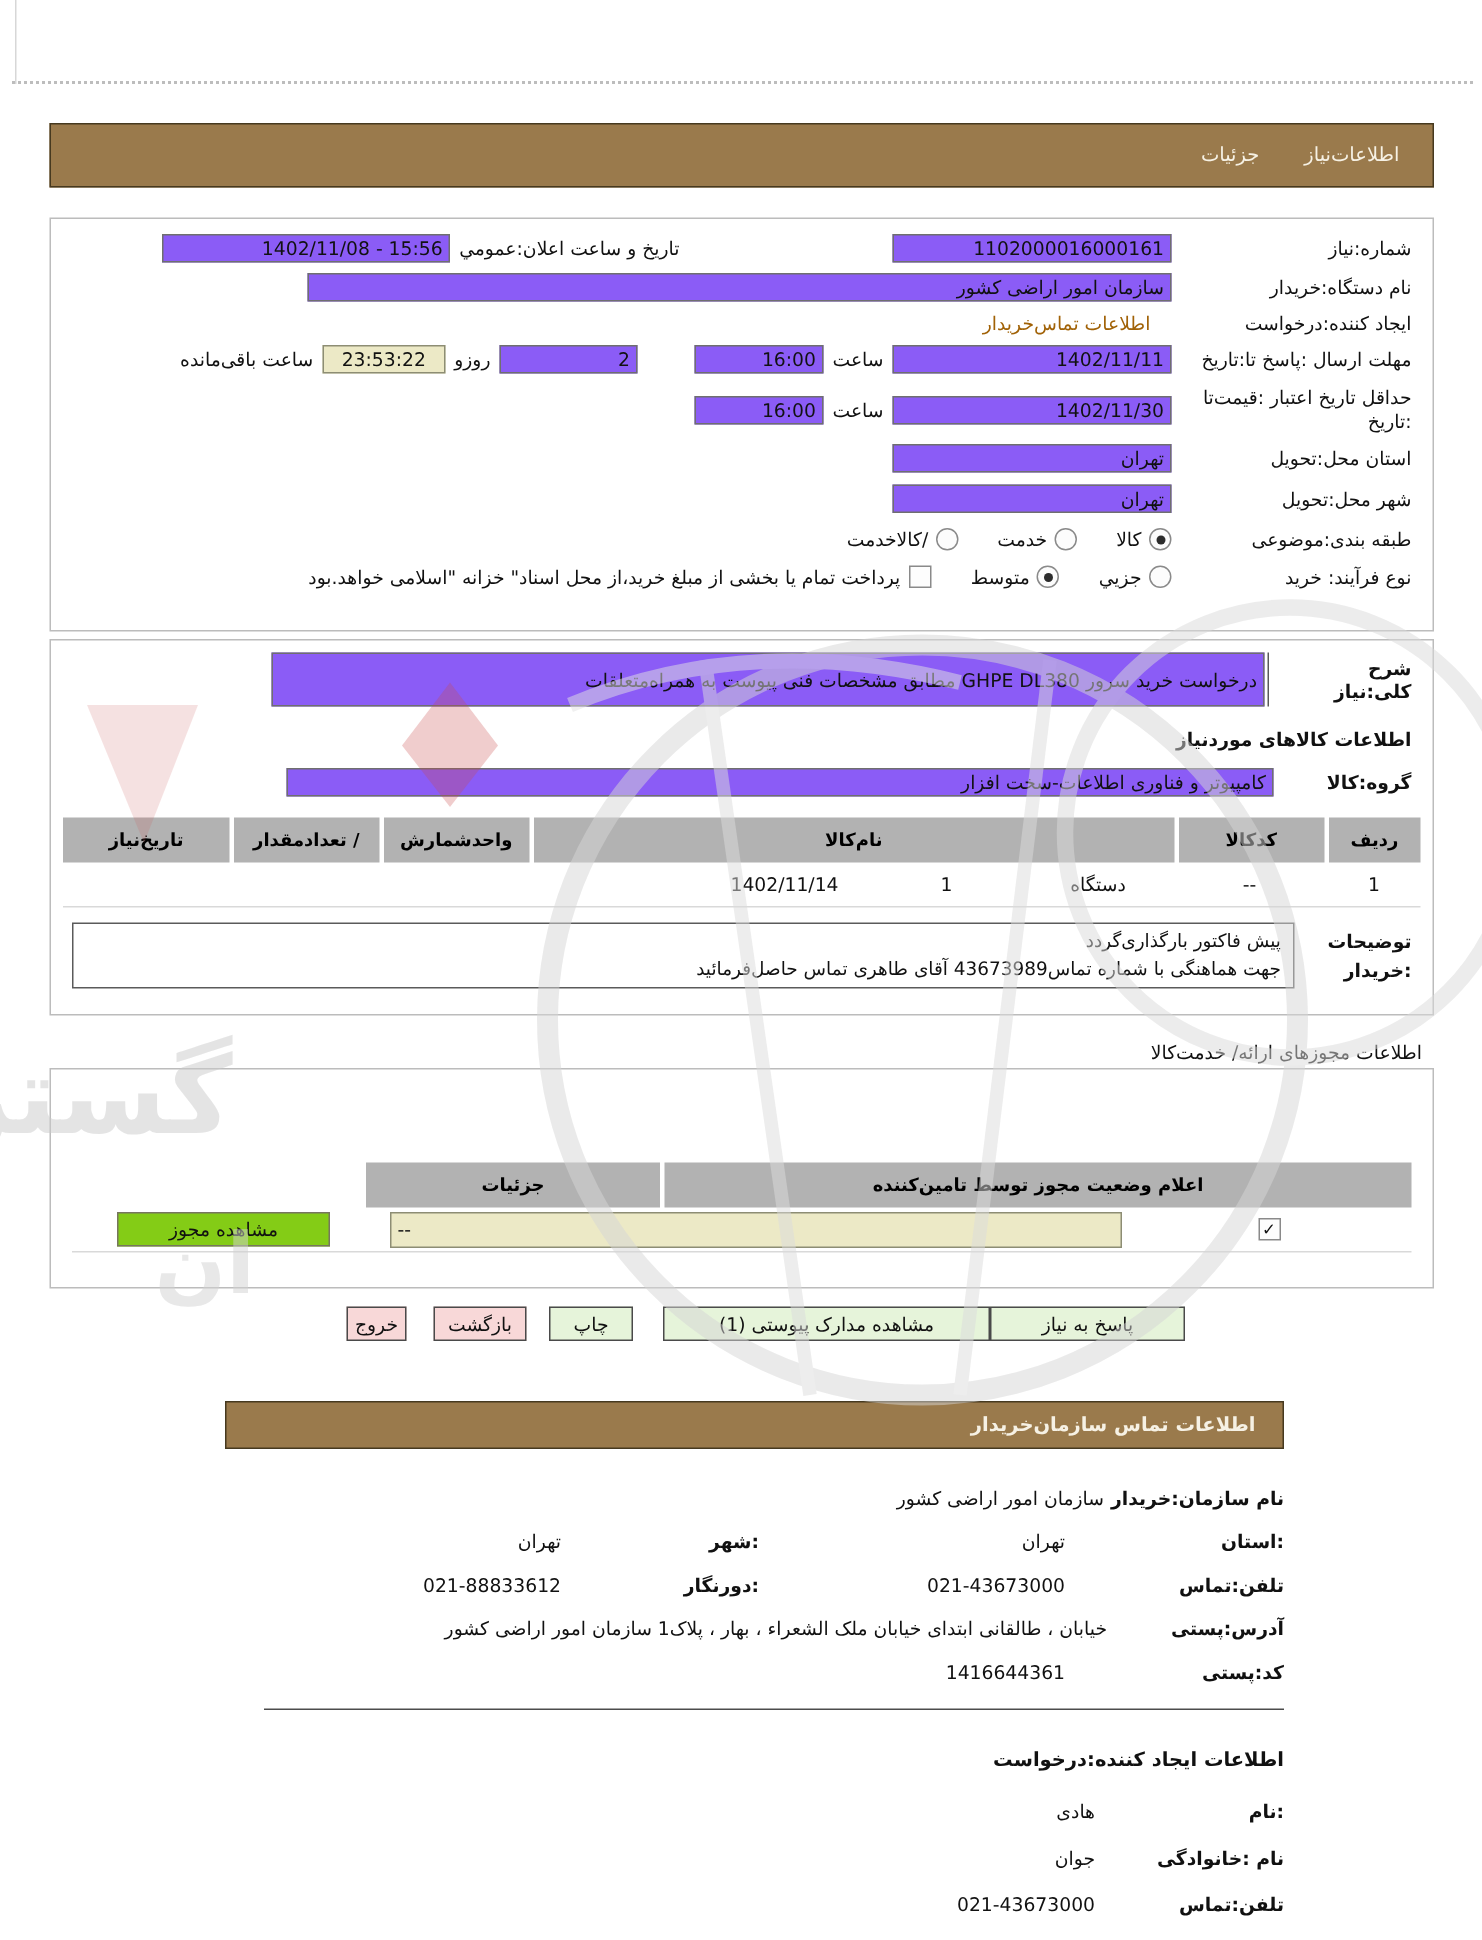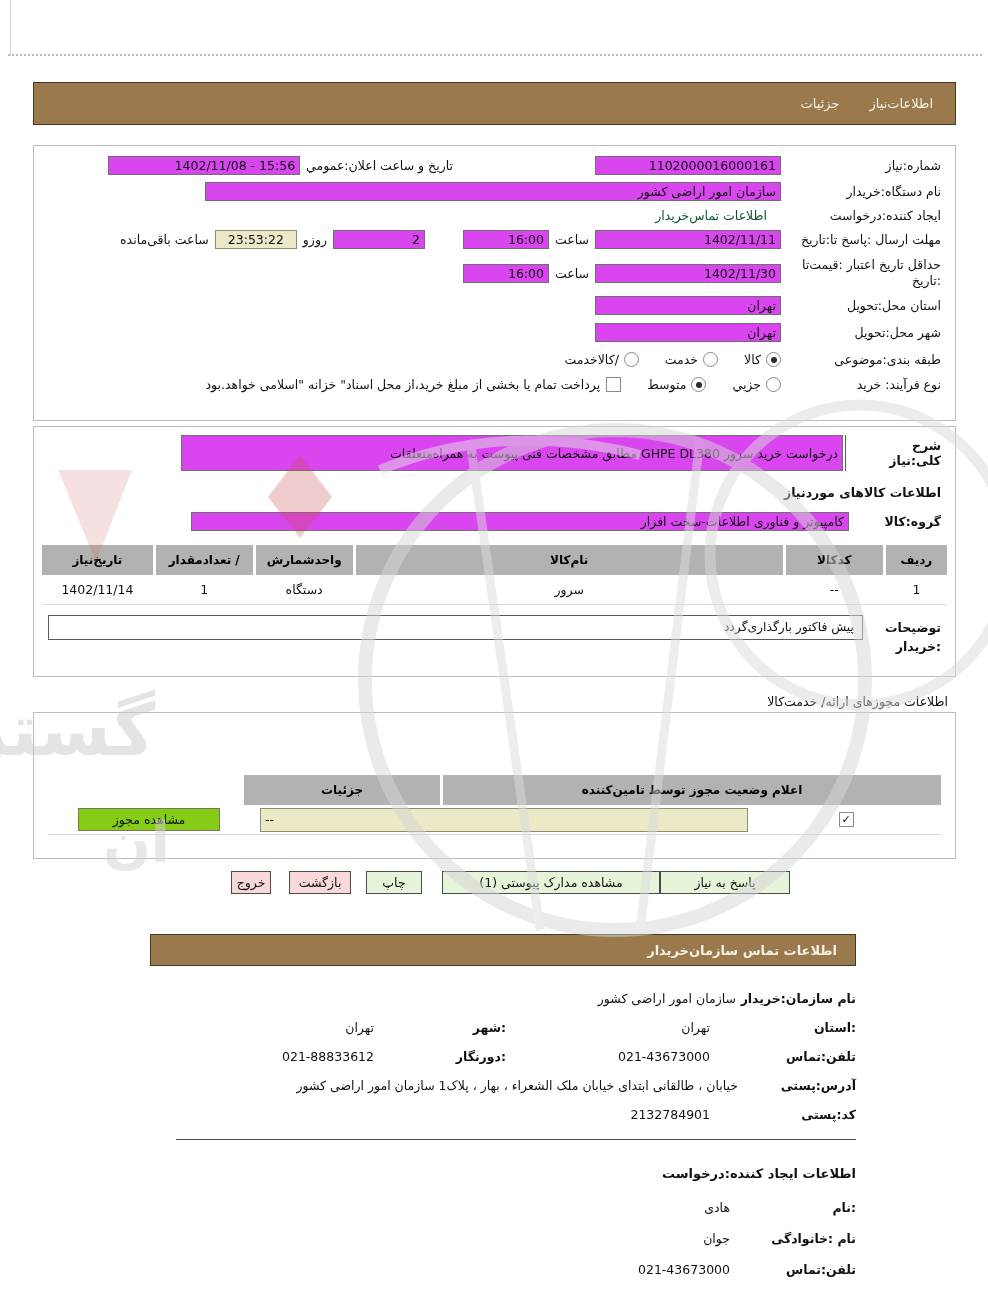--- a/index.html
+++ b/index.html
@@ -24,24 +24,24 @@
   
   .panel{position:absolute;left:33px;background:#fff;border:1px solid #bcbcbc;box-sizing:border-box;}
   #box1{top:145px;width:923px;height:276px;}
   #box2{top:426px;width:923px;height:251px;}
   #box3{top:712px;width:923px;height:147px;}
 
   .row{display:flex;align-items:center;padding:0 14px;}
   .lbl{width:160px;flex:none;}
   .lbl2{margin:0 6px;text-align:center;}
   .b{font-weight:bold;}
-  .inp{box-sizing:border-box;border:1px solid #6f6f6f;background:#d946ef;height:19px;
+  .inp{box-sizing:border-box;border:1px solid #6f6f6f;background:#8b5cf6;height:19px;
        display:flex;align-items:center;justify-content:flex-start;padding:0 4px;font-size:12.5px;}
   .beige{background:#ece9c6;border:1px solid #8d8d74;}
-  .link{color:#14532d;margin-right:14px;cursor:pointer;}
+  .link{color:#a16207;margin-right:14px;cursor:pointer;}
 
   
   .radio{width:13px;height:13px;border:1px solid #8a8a8a;border-radius:50%;background:#fcfcfc;
          display:inline-flex;align-items:center;justify-content:center;flex:none;margin-left:5px;}
   .radio .dot{width:6px;height:6px;border-radius:50%;background:#2c2c2c;display:none;}
   .radio.checked .dot{display:block;}
   .chk{width:13px;height:13px;border:1px solid #8a8a8a;background:#fdfdfd;flex:none;
        display:inline-flex;align-items:center;justify-content:center;font-size:11px;line-height:1;margin-left:6px;}
   .opt{display:flex;align-items:center;margin-left:26px;}
 
@@ -237,36 +237,36 @@
         <div class="th" style="width:62px;">ردیف</div>
         <div class="th" style="width:98px;">کدکالا</div>
         <div class="th" style="width:432px;">نام‌کالا</div>
         <div class="th" style="width:98px;">واحدشمارش</div>
         <div class="th" style="width:98px;">/ تعدادمقدار</div>
         <div class="th" style="width:112px;">تاریخ‌نیاز</div>
       </div>
       <div class="trow">
         <div class="td" style="width:62px;">1</div>
         <div class="td" style="width:98px;">--</div>
-        <div class="td" style="width:432px;">سرور</div>
         <div class="td" style="width:98px;">دستگاه</div>
         <div class="td" style="width:98px;">1</div>
         <div class="td" style="width:112px;">
             <span class="ltr">1402/11/14</span>
           </div>
       </div>
     </div>
 
     <div class="row" style="margin-top:10px;align-items:flex-start;">
       <span class="b" style="width:78px;flex:none;line-height:19px;padding-top:3px;">
         <span style="display:block;">توضیحات</span>
         <span style="display:block;">:خریدار</span>
       </span>
       <div class="notes-box" style="width:818px;">
         <div>پیش فاکتور بارگذاری‌گردد</div>
+        <div>جهت هماهنگی با شماره تماس43673989 آقای طاهری تماس حاصل‌فرمائید</div>
       </div>
     </div>
   </div>
 
   <div class="section-title">اطلاعات مجوزهای ارائه/ خدمت‌کالا</div>
 
   <div class="panel" id="box3">
     <div class="tbl" style="margin-top:62px;margin-left:14px;margin-right:14px;">
       <div class="thead">
         <div class="th" style="width:498px;">اعلام وضعیت مجوز توسط تامین‌کننده</div>
@@ -316,21 +316,21 @@
       <span class="c-val"><span class="ltr">021-43673000</span></span>
       <span class="c-lbl">:دورنگار</span>
       <span class="c-val2"><span class="ltr">021-88833612</span></span>
     </div>
     <div class="crow">
       <span class="c-lbl">آدرس:پستی</span>
       <span style="padding-right:8px;">خیابان ، طالقانی ابتدای خیابان ملک الشعراء ، بهار ، پلاک1 سازمان امور اراضی کشور</span>
     </div>
     <div class="crow">
       <span class="c-lbl">کد:پستی</span>
-      <span class="c-val"><span class="ltr">2132784901</span></span>
+      <span class="c-val"><span class="ltr">1416644361</span></span>
     </div>
 
     <div class="sep"></div>
 
     <div class="crow b" style="margin-top:24px;font-size:13px;">
       <span>اطلاعات ایجاد کننده:درخواست</span>
     </div>
     <div class="crow" style="margin-top:16px;">
       <span class="c-lbl">:نام</span>
       <span class="tight" style="text-align:right;">هادی</span>

